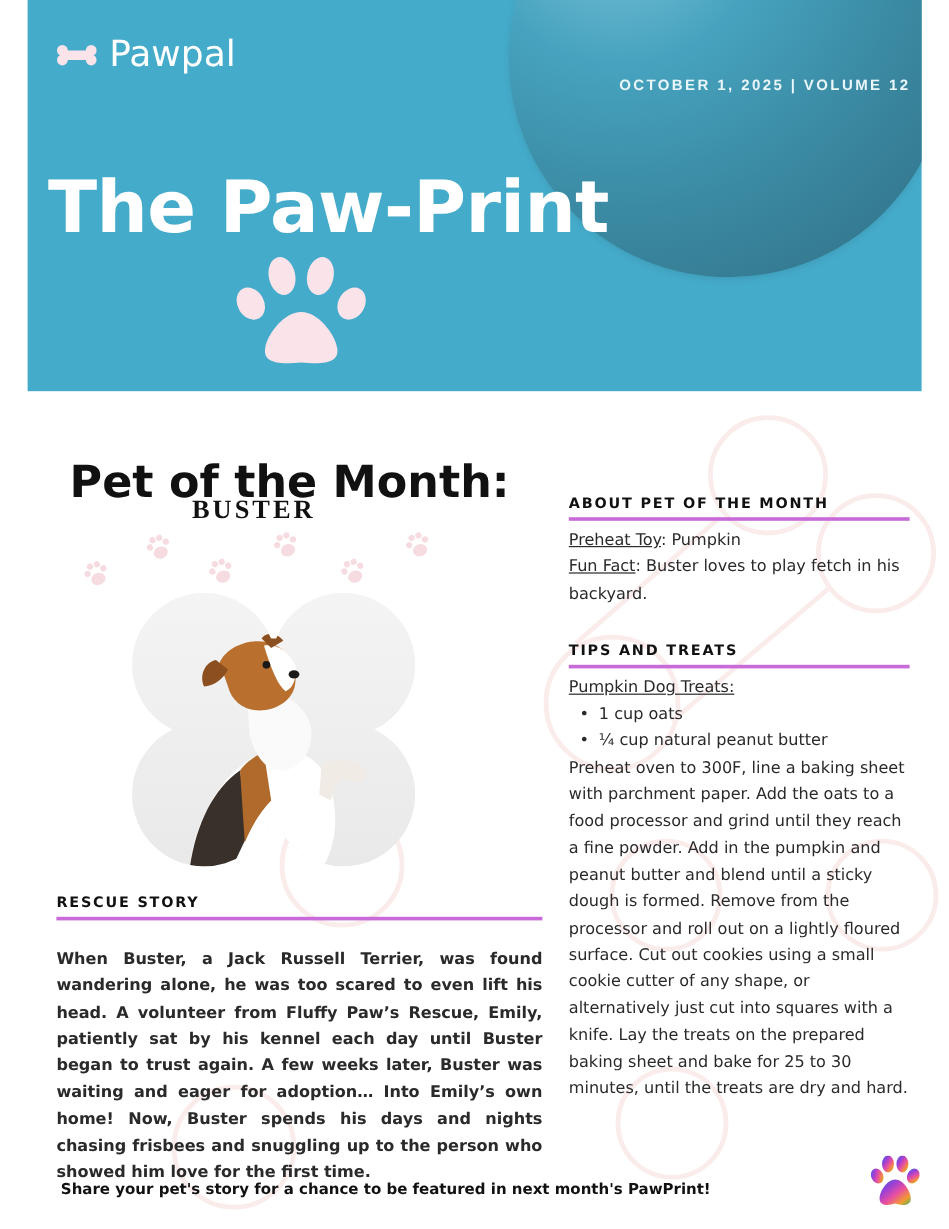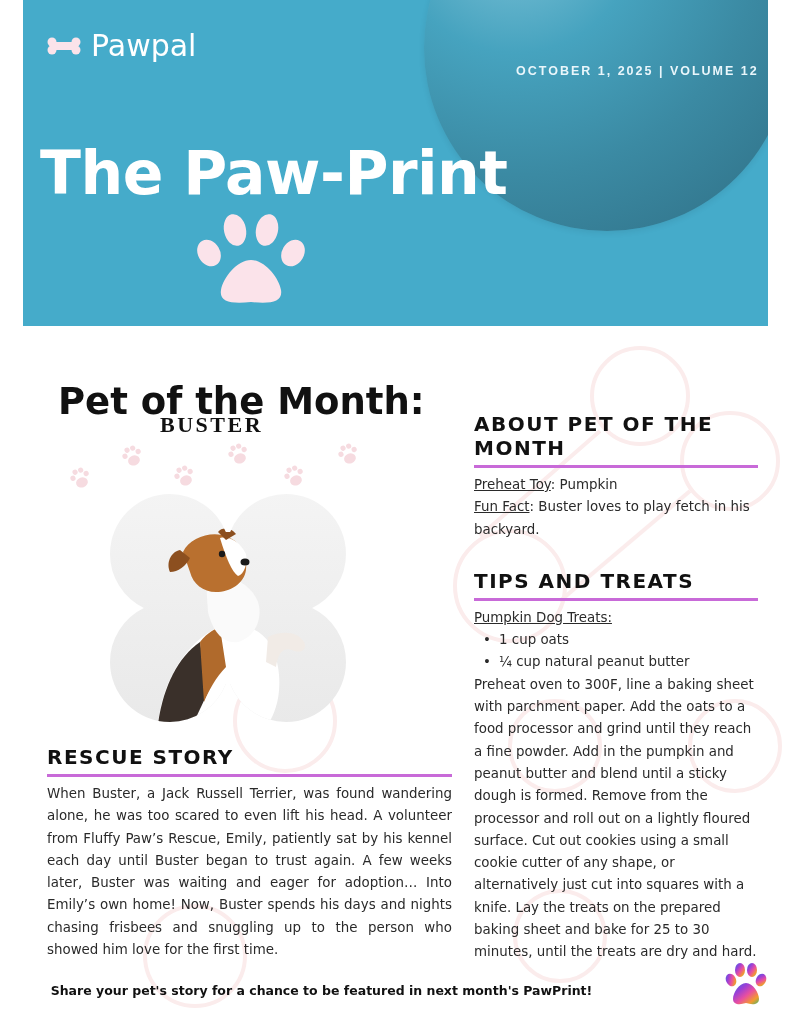--- a/index.html
+++ b/index.html
@@ -23,26 +23,26 @@
   .deco { position: absolute; pointer-events: none; }
 
   
   .pom-title { position: absolute; left: 58px; top: 362px; font-size: 37px; font-weight: bold; color: #111;
                font-family: "DejaVu Sans", sans-serif; white-space: nowrap; margin-top: 18px; }
   .pom-name { position: absolute; left: 160px; top: 412px; font-size: 22px; font-weight: bold; letter-spacing: 2.5px; color: #111;
               font-family: Liberation Serif, serif; }
   .mini-paws { position: absolute; left: 60px; top: 440px; width: 320px; height: 60px; }
   .photo { position: absolute; left: 108px; top: 492px; width: 240px; height: 232px; }
 
-  .sec-head { font-family: "DejaVu Sans", sans-serif; font-weight: bold; font-size: 20px; letter-spacing: 1.5px; color: #111;
+  .sec-head { font-family: "DejaVu Sans", sans-serif; font-weight: bold; font-size: 12px; letter-spacing: 1.5px; color: #111;
               padding-bottom: 5px; border-bottom: 3px solid #c86ad8; }
   .body-text { font-family: "DejaVu Sans", sans-serif; font-size: 13.4px; line-height: 22.3px; color: #2a2a2a; }
 
   .rescue { position: absolute; left: 47px; top: 745px; width: 405px; }
-  .rescue .body-text { text-align: justify; margin-top: 6px; }
+  .rescue .body-text { text-align: justify; margin-top: 22px; font-weight: bold; }
 
   
   .right { position: absolute; left: 474px; top: 412px; width: 284px; }
   .about-body { margin-top: 6px; }
   .u { text-decoration: underline; }
   .tips { margin-top: 28px; }
   .recipe-title { margin-top: 6px; }
   .ingredients { list-style: none; margin: 0; padding: 0; }
   .ingredients li { position: relative; padding-left: 25px; }
   .ingredients li::before { content: "•"; position: absolute; left: 9px; top: 0; }

